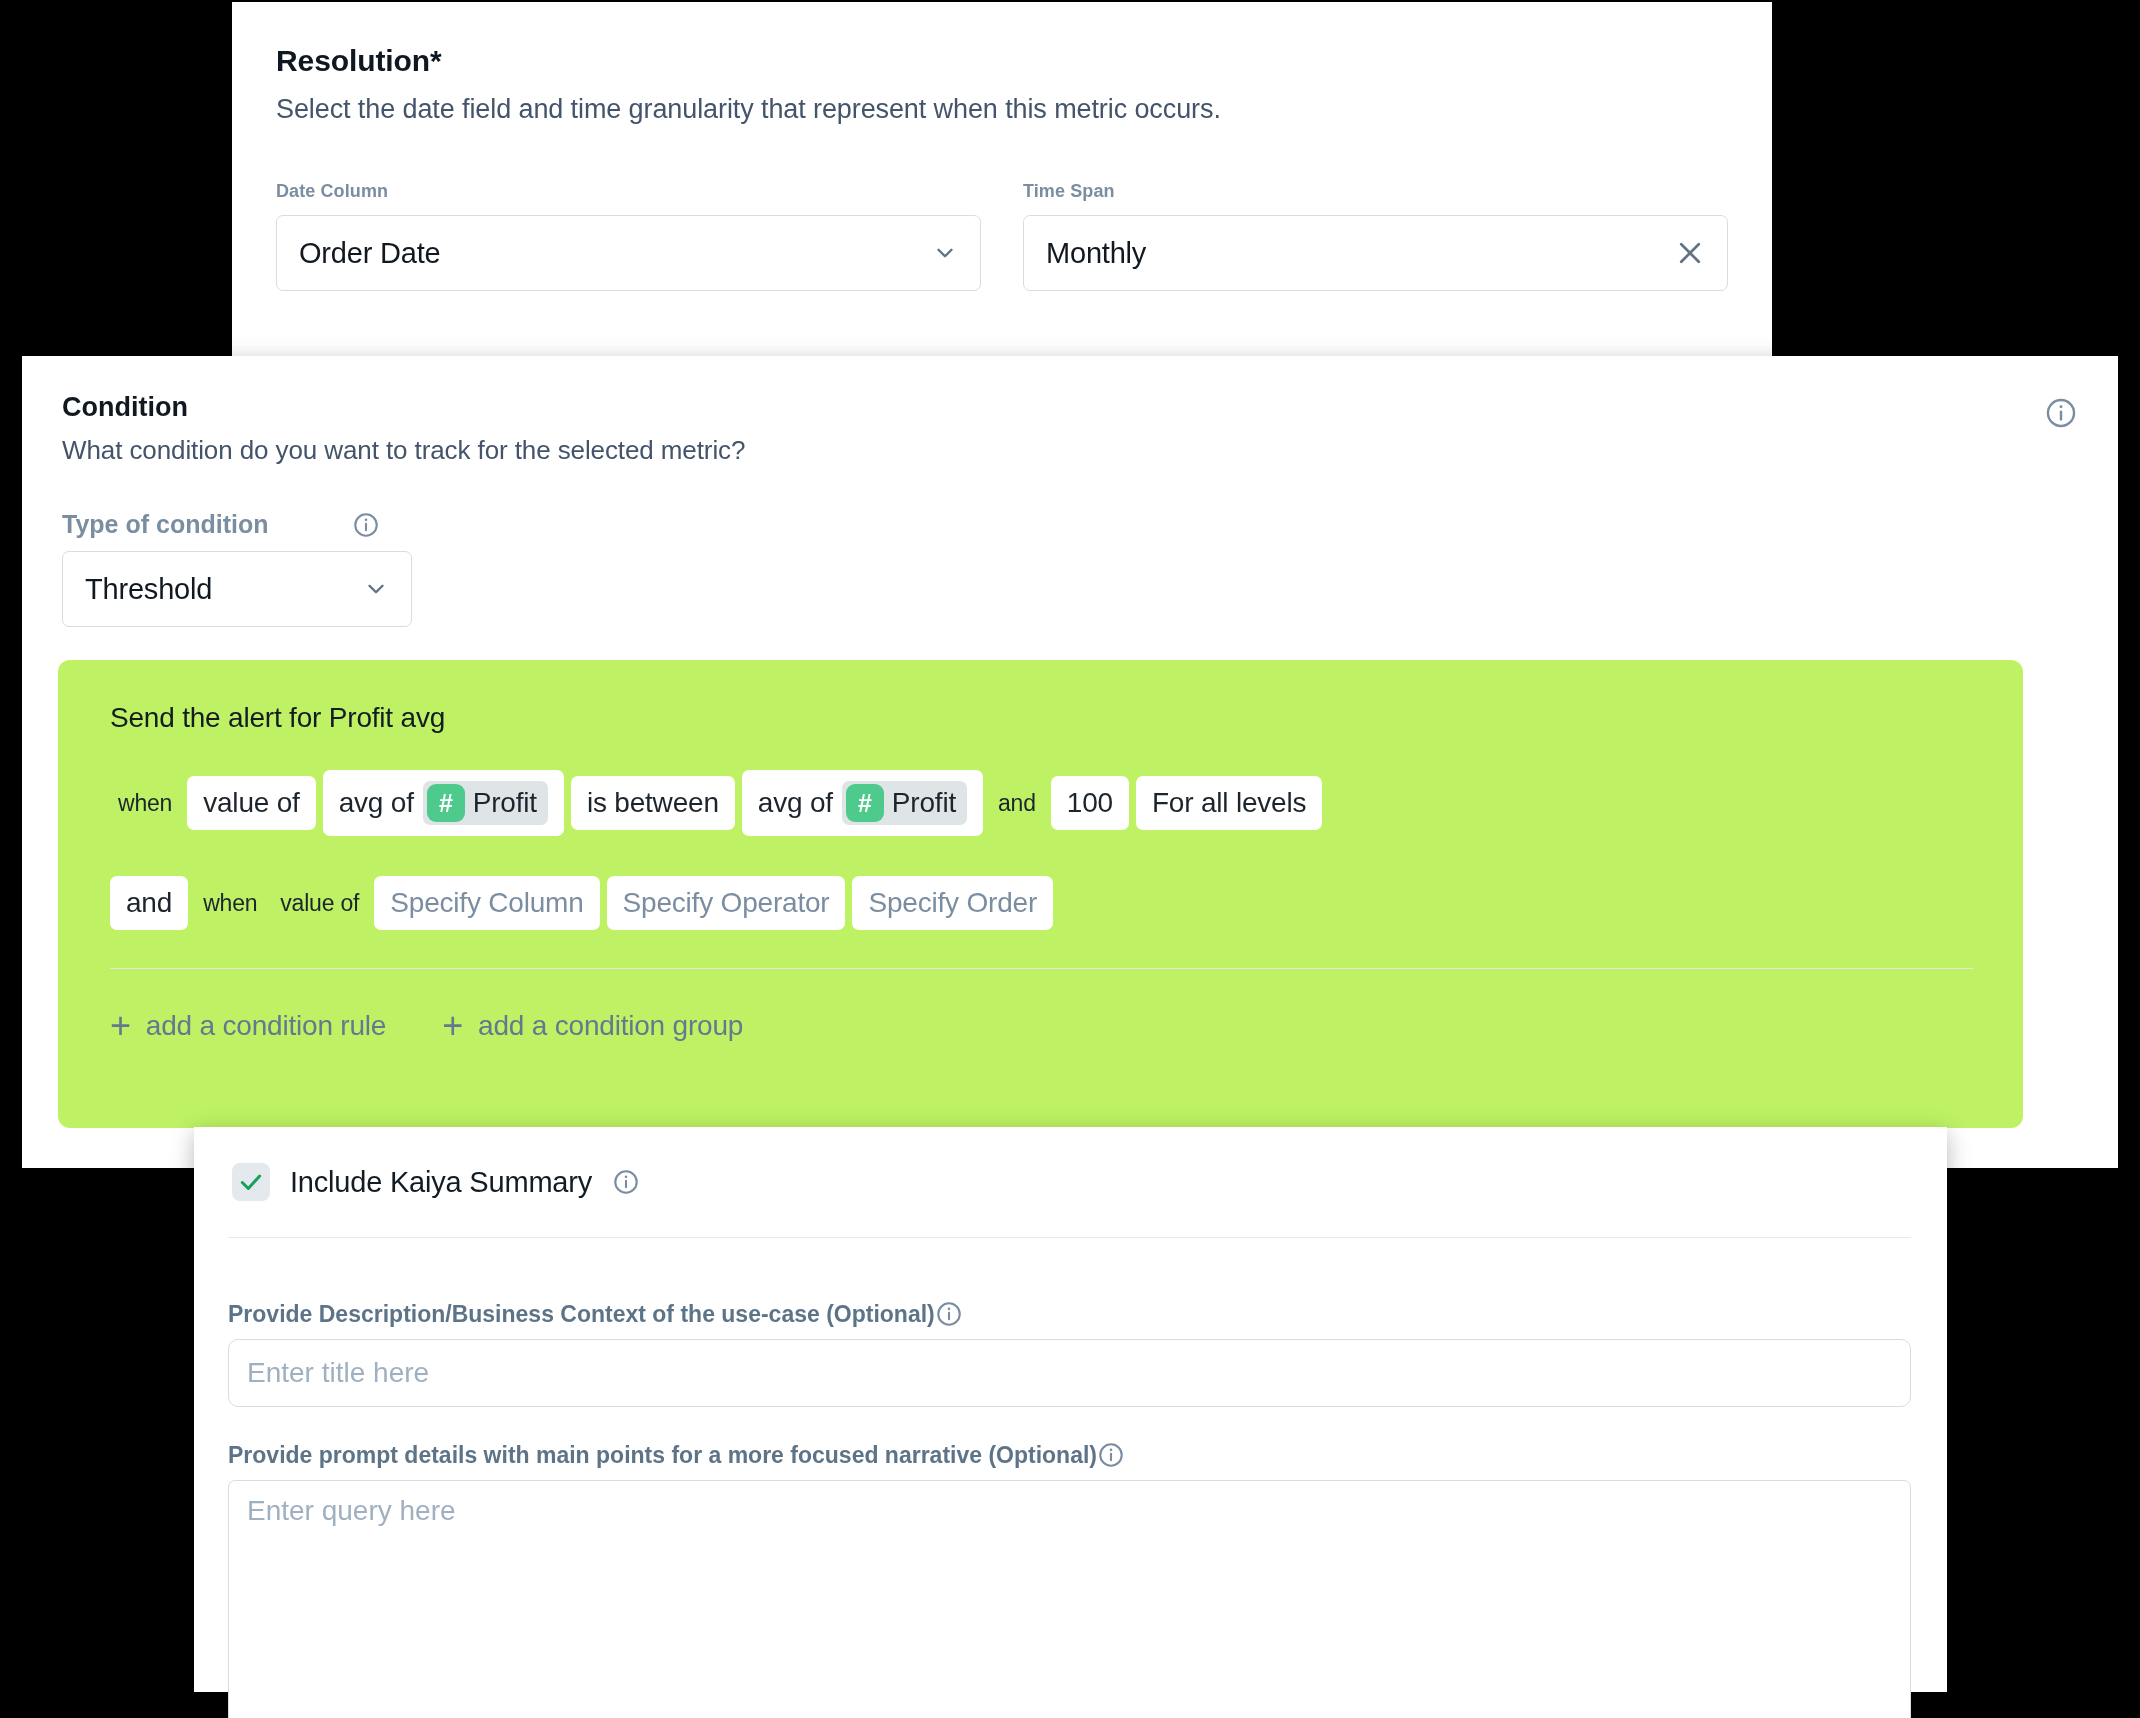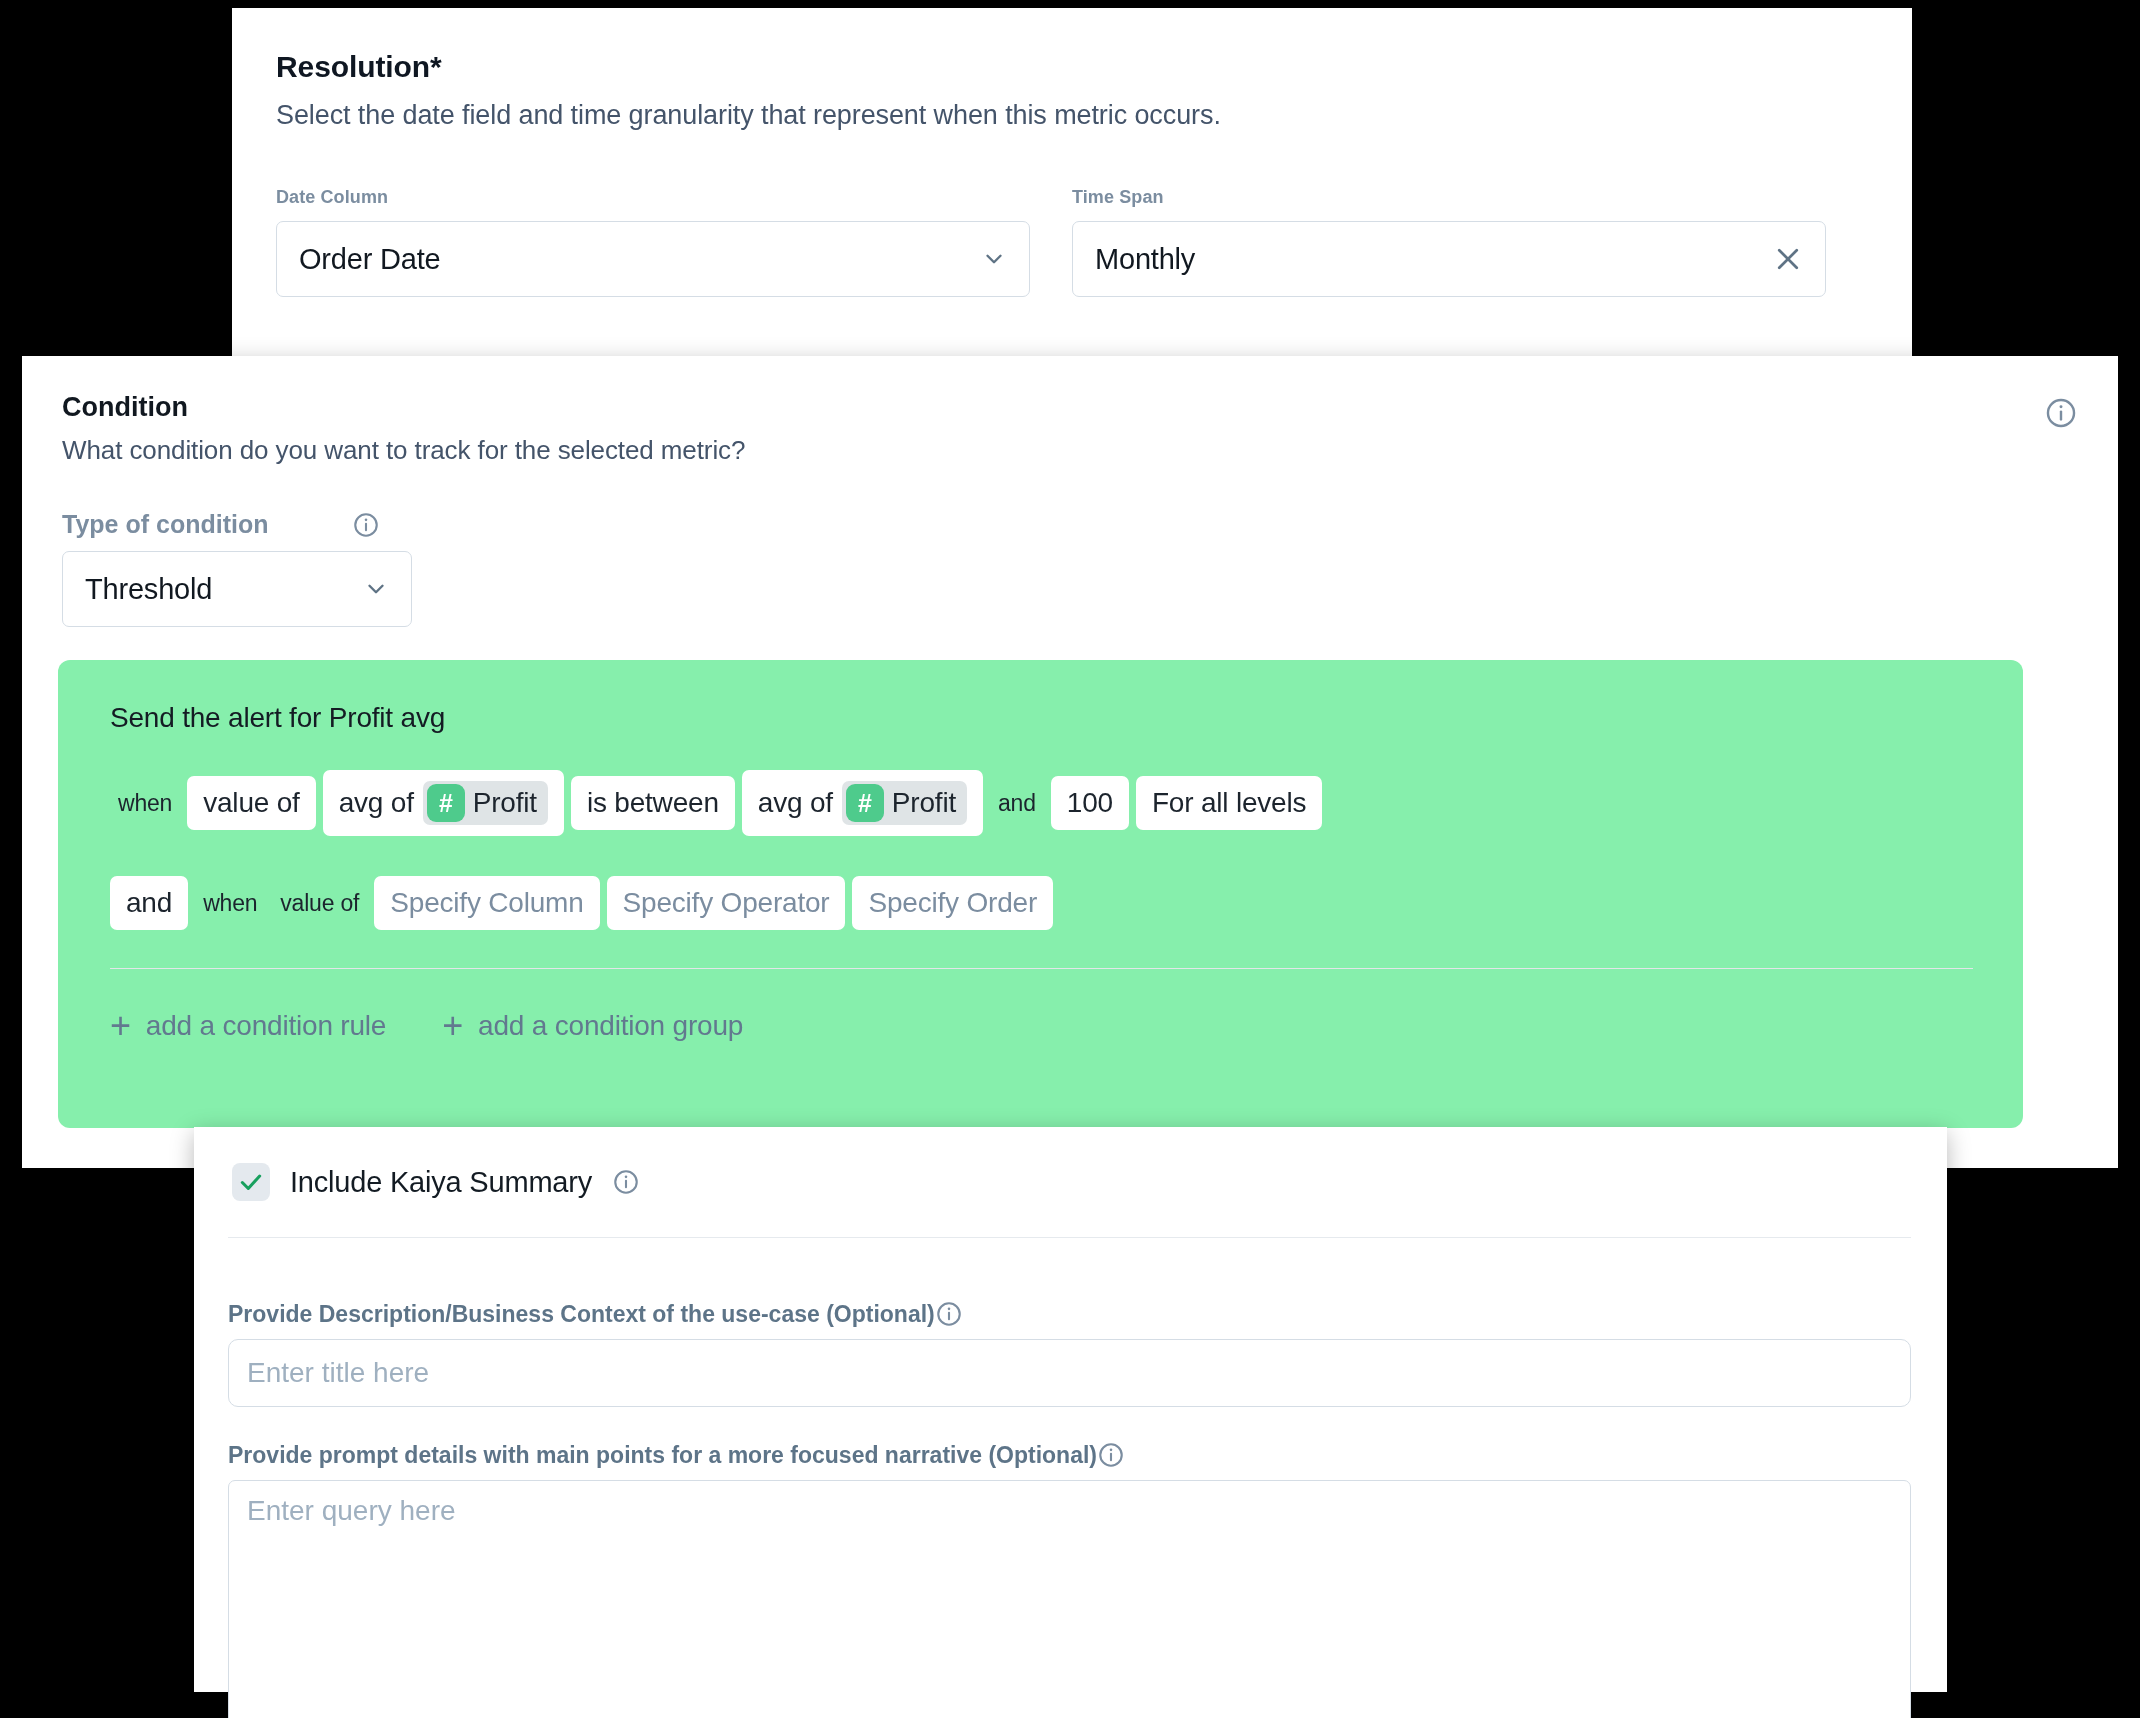--- a/index.html
+++ b/index.html
@@ -19,22 +19,22 @@
 
   
   .panel {
     position: absolute;
     background: #ffffff;
     box-shadow: 0 6px 22px rgba(0,0,0,0.28);
   }
 
   
   #resolution-panel {
-    left: 232px; top: 8px;
-    width: 1680px; height: 382px;
+    left: 232px; top: 2px;
+    width: 1540px; height: 382px;
     padding: 42px 44px 0 44px;
   }
   .section-title {
     font-size: 30px;
     font-weight: bold;
     color: #0f1722;
     letter-spacing: -0.1px;
     margin: 0 0 16px 0;
   }
   .section-sub {
@@ -121,21 +121,21 @@
     color: #7b8da0;
     width: 290px;
   }
   .info-sm { width: 28px; height: 28px; cursor: pointer; }
 
   
   .rule-box {
     position: absolute;
     left: 58px; top: 660px;
     width: 1965px; height: 468px;
-    background: #86efac;
+    background: #bef264;
     border-radius: 12px;
     padding: 42px 50px 0 52px;
   }
   .rule-heading {
     font-size: 28px;
     color: #141b23;
     margin: 0 0 36px 0;
     letter-spacing: -0.2px;
   }
   .rule-line {

